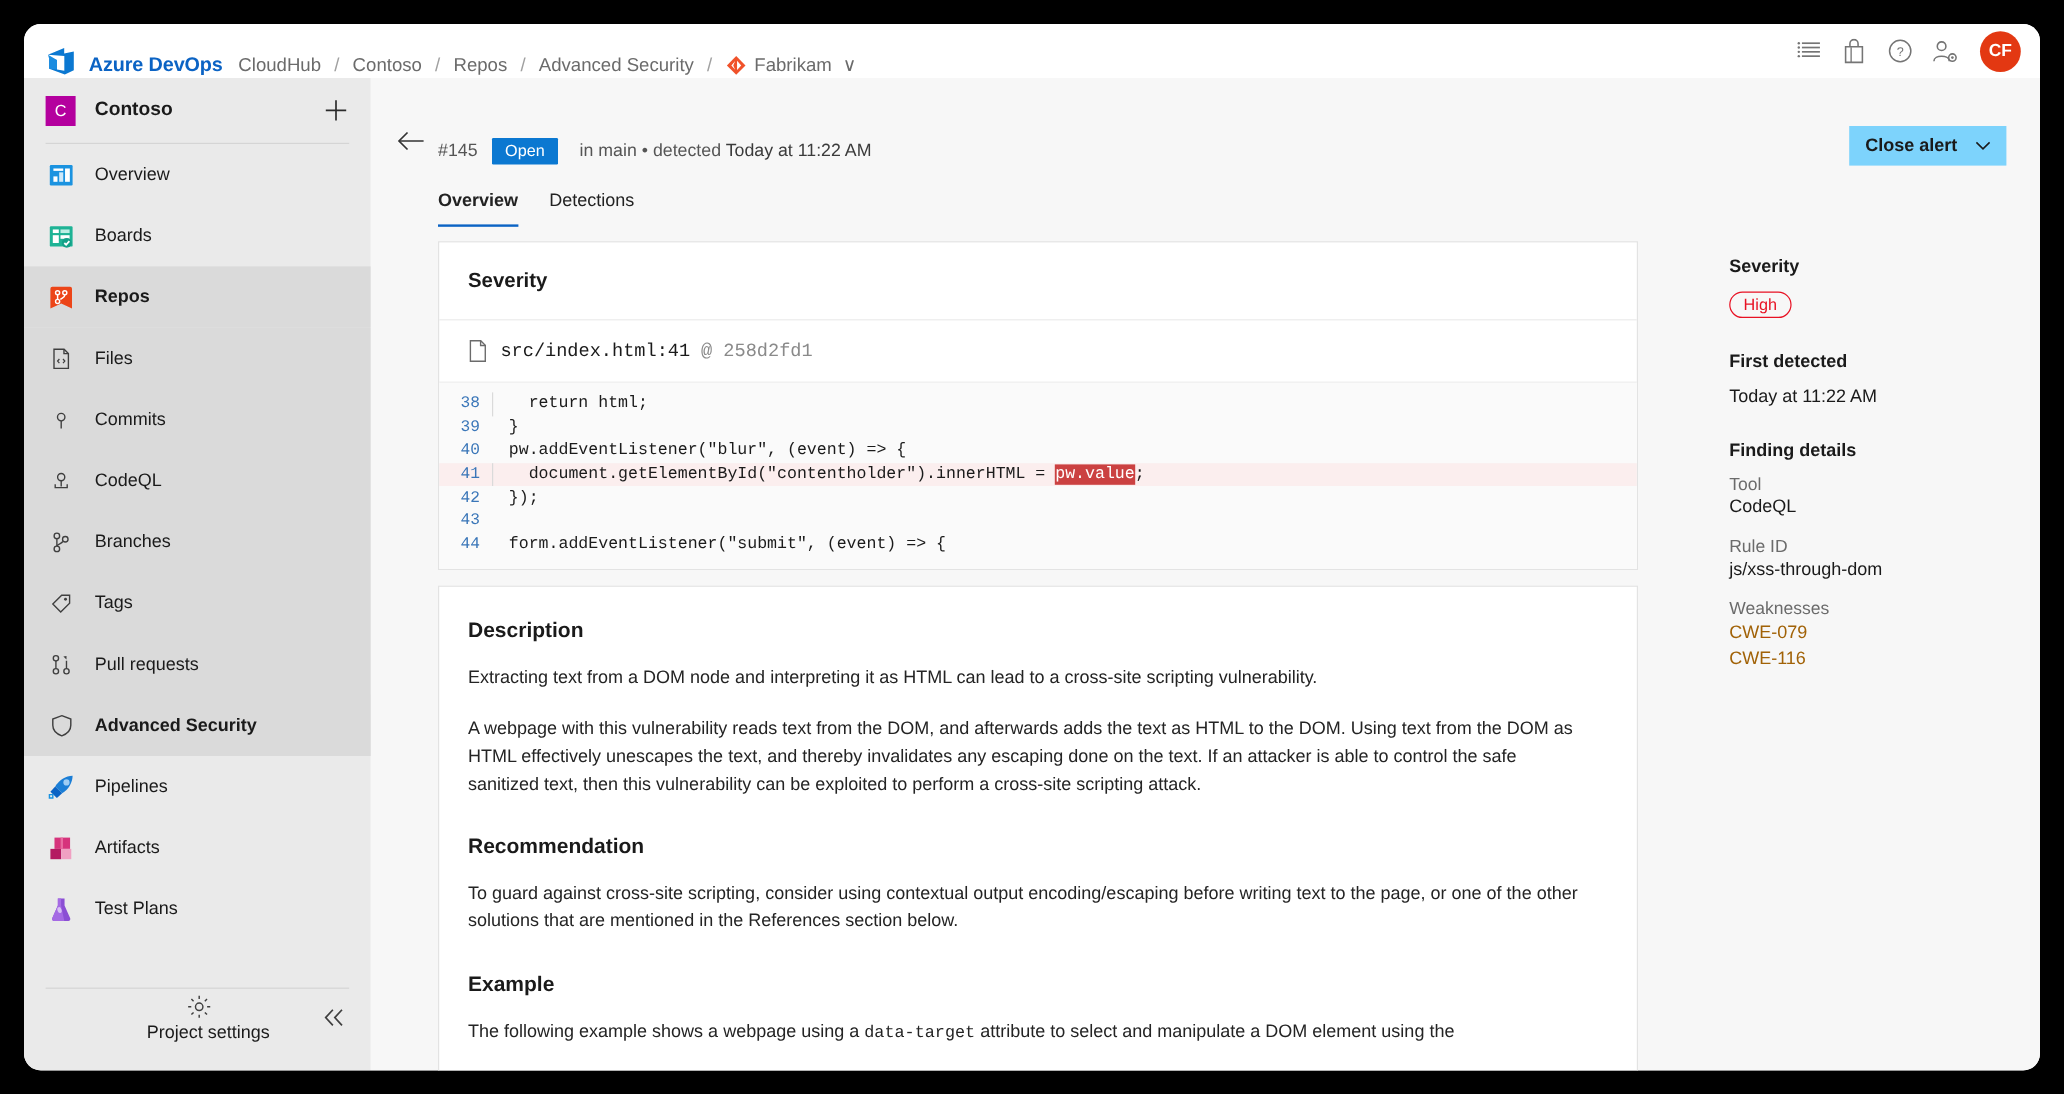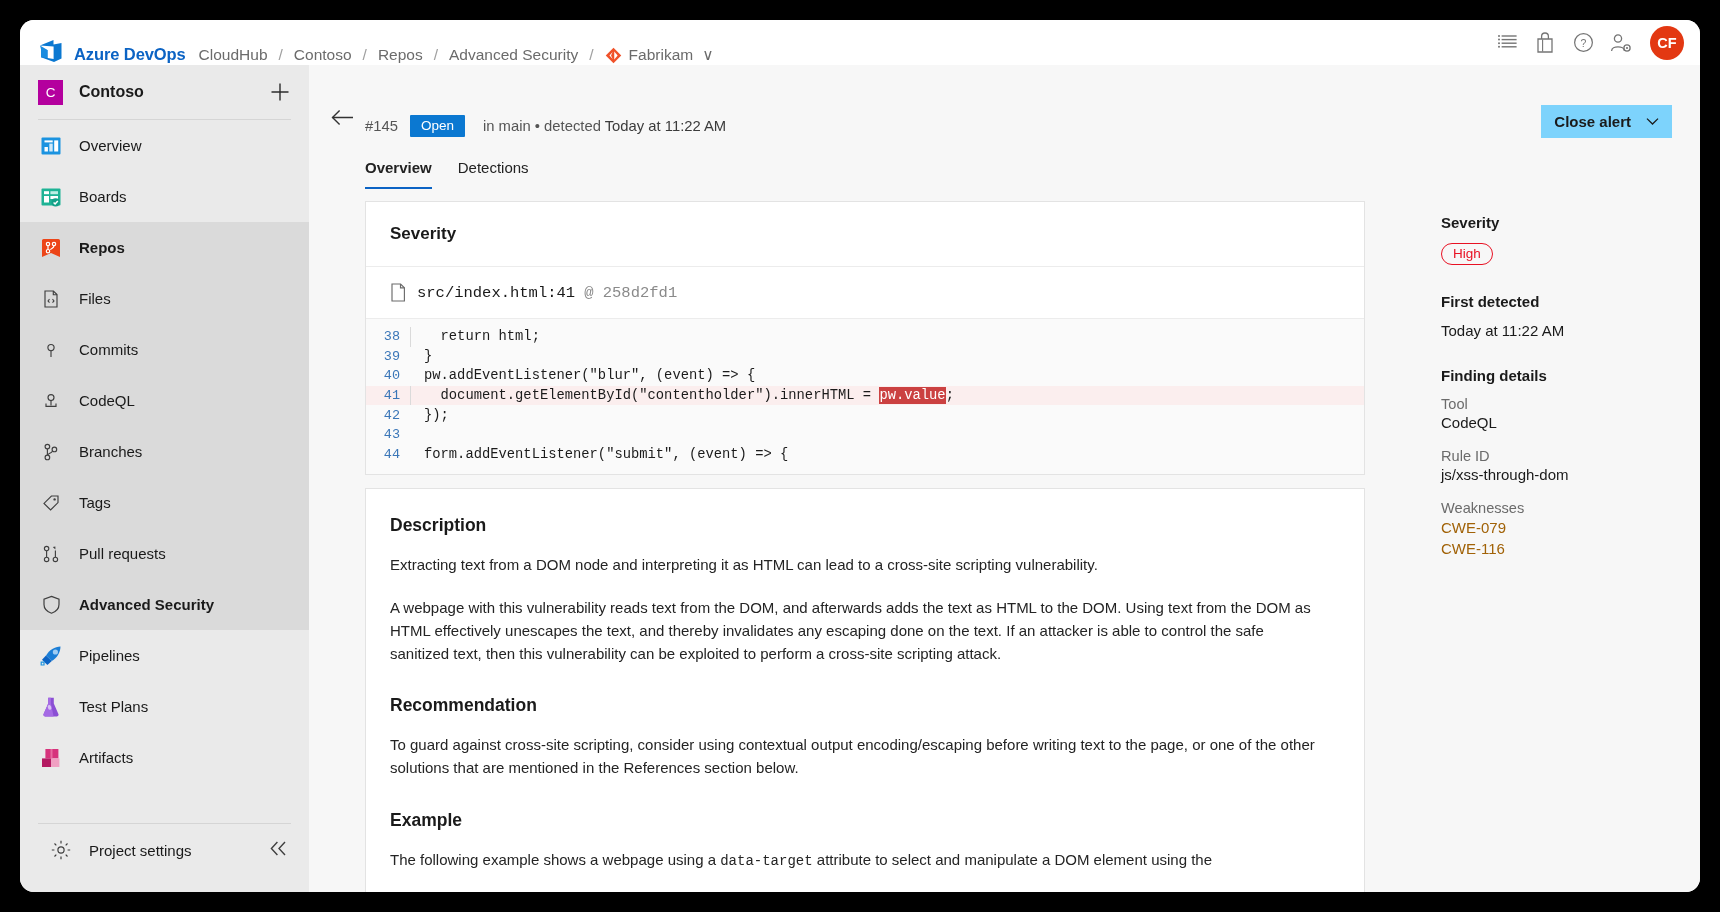--- a/index.html
+++ b/index.html
@@ -99,21 +99,21 @@
   }
   .nav-item .lbl { font-size: 15px; }
   .nav-item.sub .ico { width: 26px; }
   .nav-item.selected { background: #dadada; }
   .nav-item.selected .lbl { font-weight: bold; }
   .nav-item.group-active { background: #dadada; }
   .nav-item.group-active .lbl { font-weight: bold; }
   #nav-sub-wrap { background: #dadada; }
   #settings-row {
     position: absolute; bottom: 18px; left: 0; width: 100%;
-    height: 48px; display: flex; align-items: center; padding-left: 28px;
+    height: 48px; display: flex; align-items: center; padding-left: 18px; flex-direction: column;
   }
   #settings-divider {
     position: absolute; bottom: 68px; left: 18px; right: 18px;
     height: 1px; background: #d5d5d5;
   }
   #collapse-btn {
     position: absolute; right: 20px; top: 50%;
     transform: translateY(-50%); cursor: pointer;
   }
 
@@ -455,38 +455,38 @@
           <circle cx="16.4" cy="8" r="2.6" fill="#9ecdf4"></circle>
           <path d="M2.2 18.2 H5 V21 H2.2 Z" fill="none" stroke="#1b93e0" stroke-width="1.2"></path>
         </svg>
       </span>
       <span class="lbl">Pipelines</span>
     </div>
 
     <div class="nav-item">
       <span class="ico">
         <svg width="24" height="24" viewBox="0 0 24 24">
-          <path d="M9.2 2.8 H14.8 V8.6 L19.4 19 A1.6 1.6 0 0 1 18 21.4 H6 A1.6 1.6 0 0 1 4.6 19 L9.2 8.6 Z" fill="#8b4fd4"></path>
-          <path d="M9.2 2.8 H11.9 V8.6 L14.6 21.4 H6 A1.6 1.6 0 0 1 4.6 19 L9.2 8.6 Z" fill="#a56ae4"></path>
-          <ellipse cx="10.6" cy="12.4" rx="1.7" ry="2.5" fill="#d8c2f4" transform="rotate(-20 10.6 12.4)"></ellipse>
-        </svg>
-      </span>
-      <span class="lbl">Test Plans</span>
-    </div>
-
-    <div class="nav-item">
-      <span class="ico">
-        <svg width="24" height="24" viewBox="0 0 24 24">
           <rect x="6.4" y="3" width="13" height="9.4" fill="#d6337c"></rect>
           <rect x="3" y="12.4" width="9" height="8.6" fill="#b41a62"></rect>
           <rect x="12" y="12.4" width="8.4" height="8.6" fill="#f0a0c2"></rect>
           <rect x="11.5" y="3" width="2" height="9.4" fill="#e86aa0"></rect>
         </svg>
       </span>
       <span class="lbl">Artifacts</span>
+    </div>
+
+    <div class="nav-item">
+      <span class="ico">
+        <svg width="24" height="24" viewBox="0 0 24 24">
+          <path d="M9.2 2.8 H14.8 V8.6 L19.4 19 A1.6 1.6 0 0 1 18 21.4 H6 A1.6 1.6 0 0 1 4.6 19 L9.2 8.6 Z" fill="#8b4fd4"></path>
+          <path d="M9.2 2.8 H11.9 V8.6 L14.6 21.4 H6 A1.6 1.6 0 0 1 4.6 19 L9.2 8.6 Z" fill="#a56ae4"></path>
+          <ellipse cx="10.6" cy="12.4" rx="1.7" ry="2.5" fill="#d8c2f4" transform="rotate(-20 10.6 12.4)"></ellipse>
+        </svg>
+      </span>
+      <span class="lbl">Test Plans</span>
     </div>
 
     <div id="settings-divider"></div>
     <div id="settings-row">
       <span class="ico" style="width:26px;height:26px;display:flex;align-items:center;justify-content:center;margin-right:15px;">
         <svg width="22" height="22" viewBox="0 0 22 22">
           <circle cx="11" cy="11" r="3.1" fill="none" stroke="#3f3f3f" stroke-width="1.2"></circle>
           <g fill="none" stroke="#3f3f3f" stroke-width="1.2">
             <path d="M11 1.8 L11 4.4 M11 17.6 L11 20.2 M1.8 11 L4.4 11 M17.6 11 L20.2 11
                      M4.5 4.5 L6.3 6.3 M15.7 15.7 L17.5 17.5 M17.5 4.5 L15.7 6.3 M6.3 15.7 L4.5 17.5"></path>

